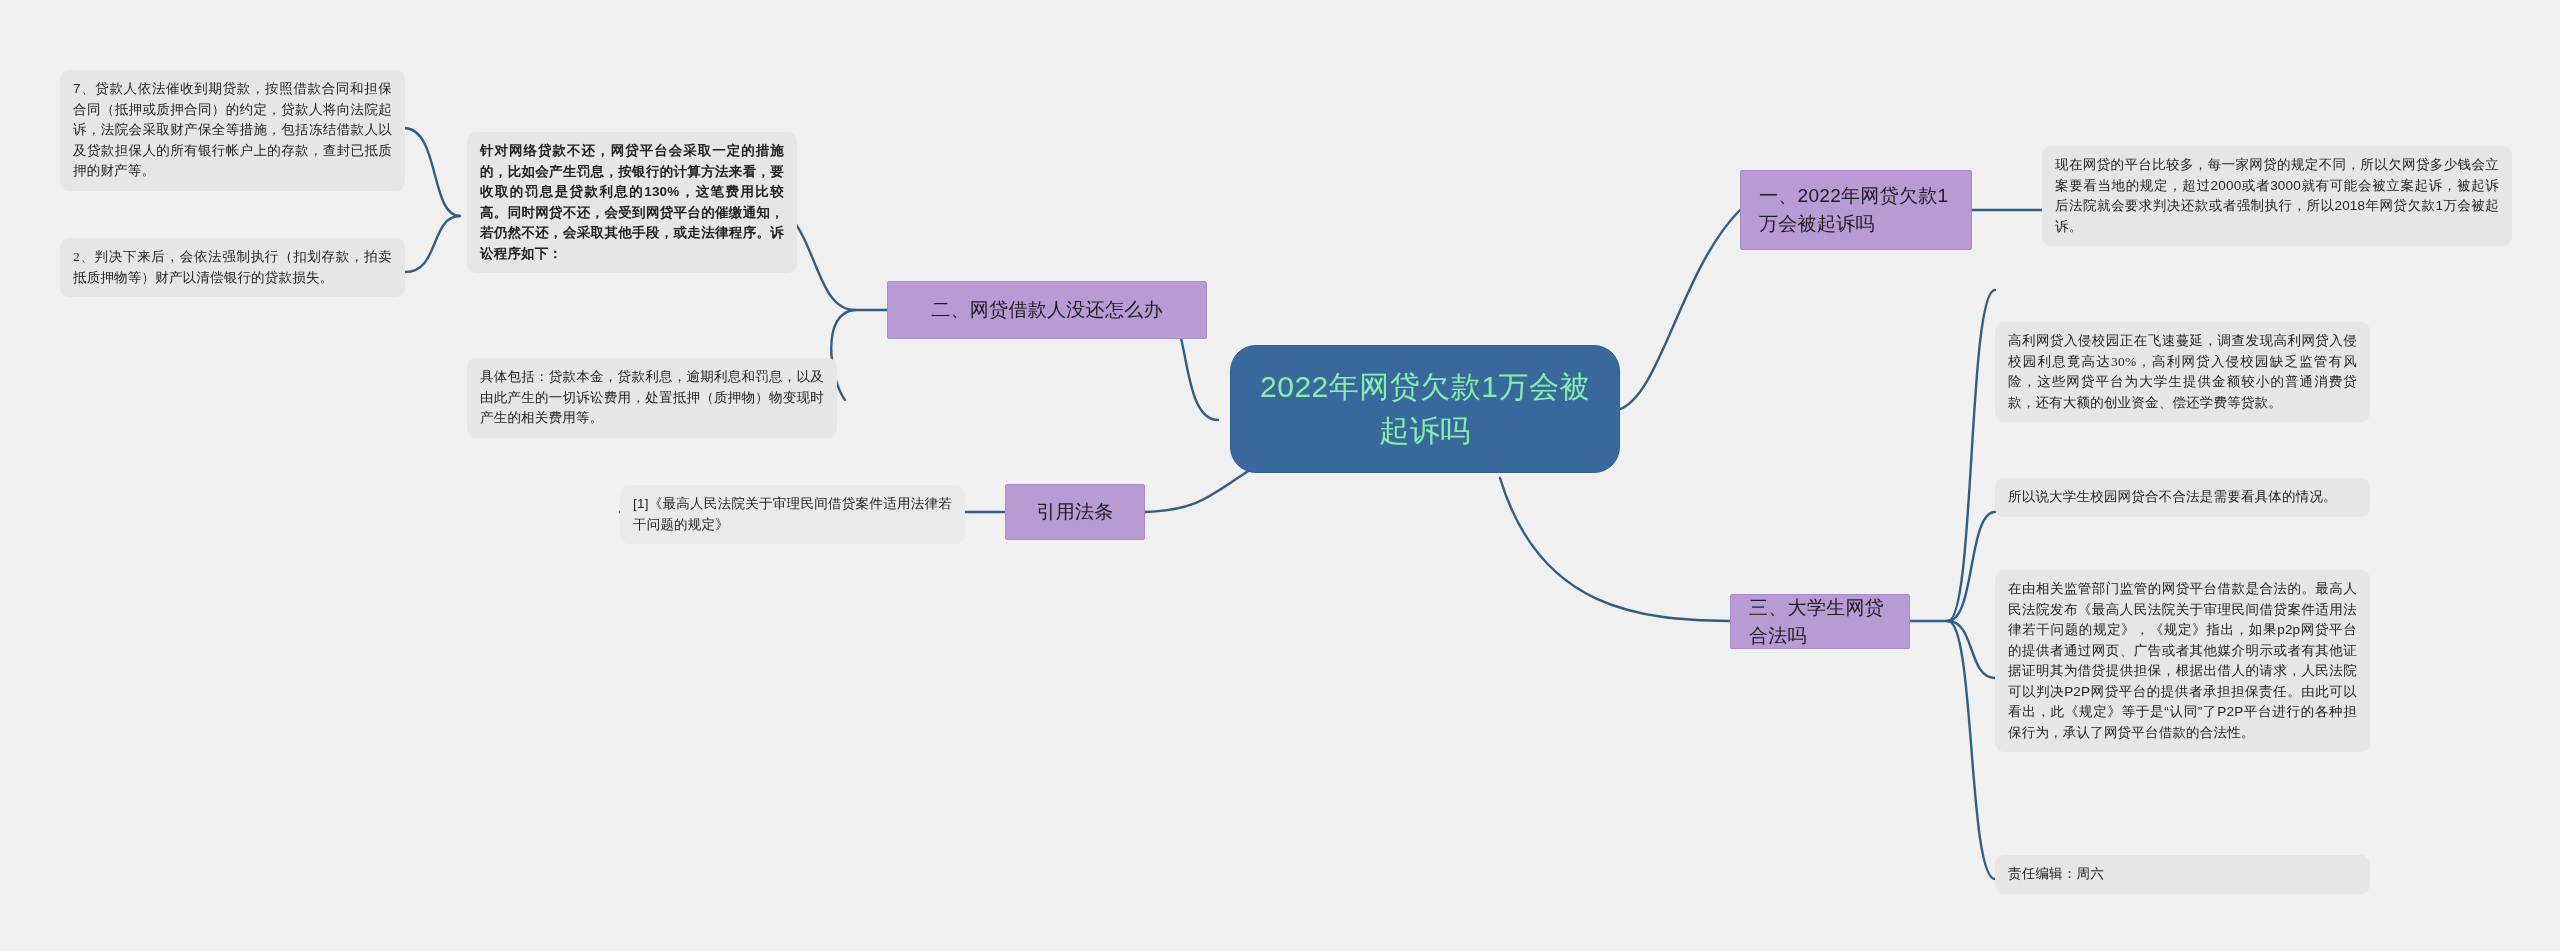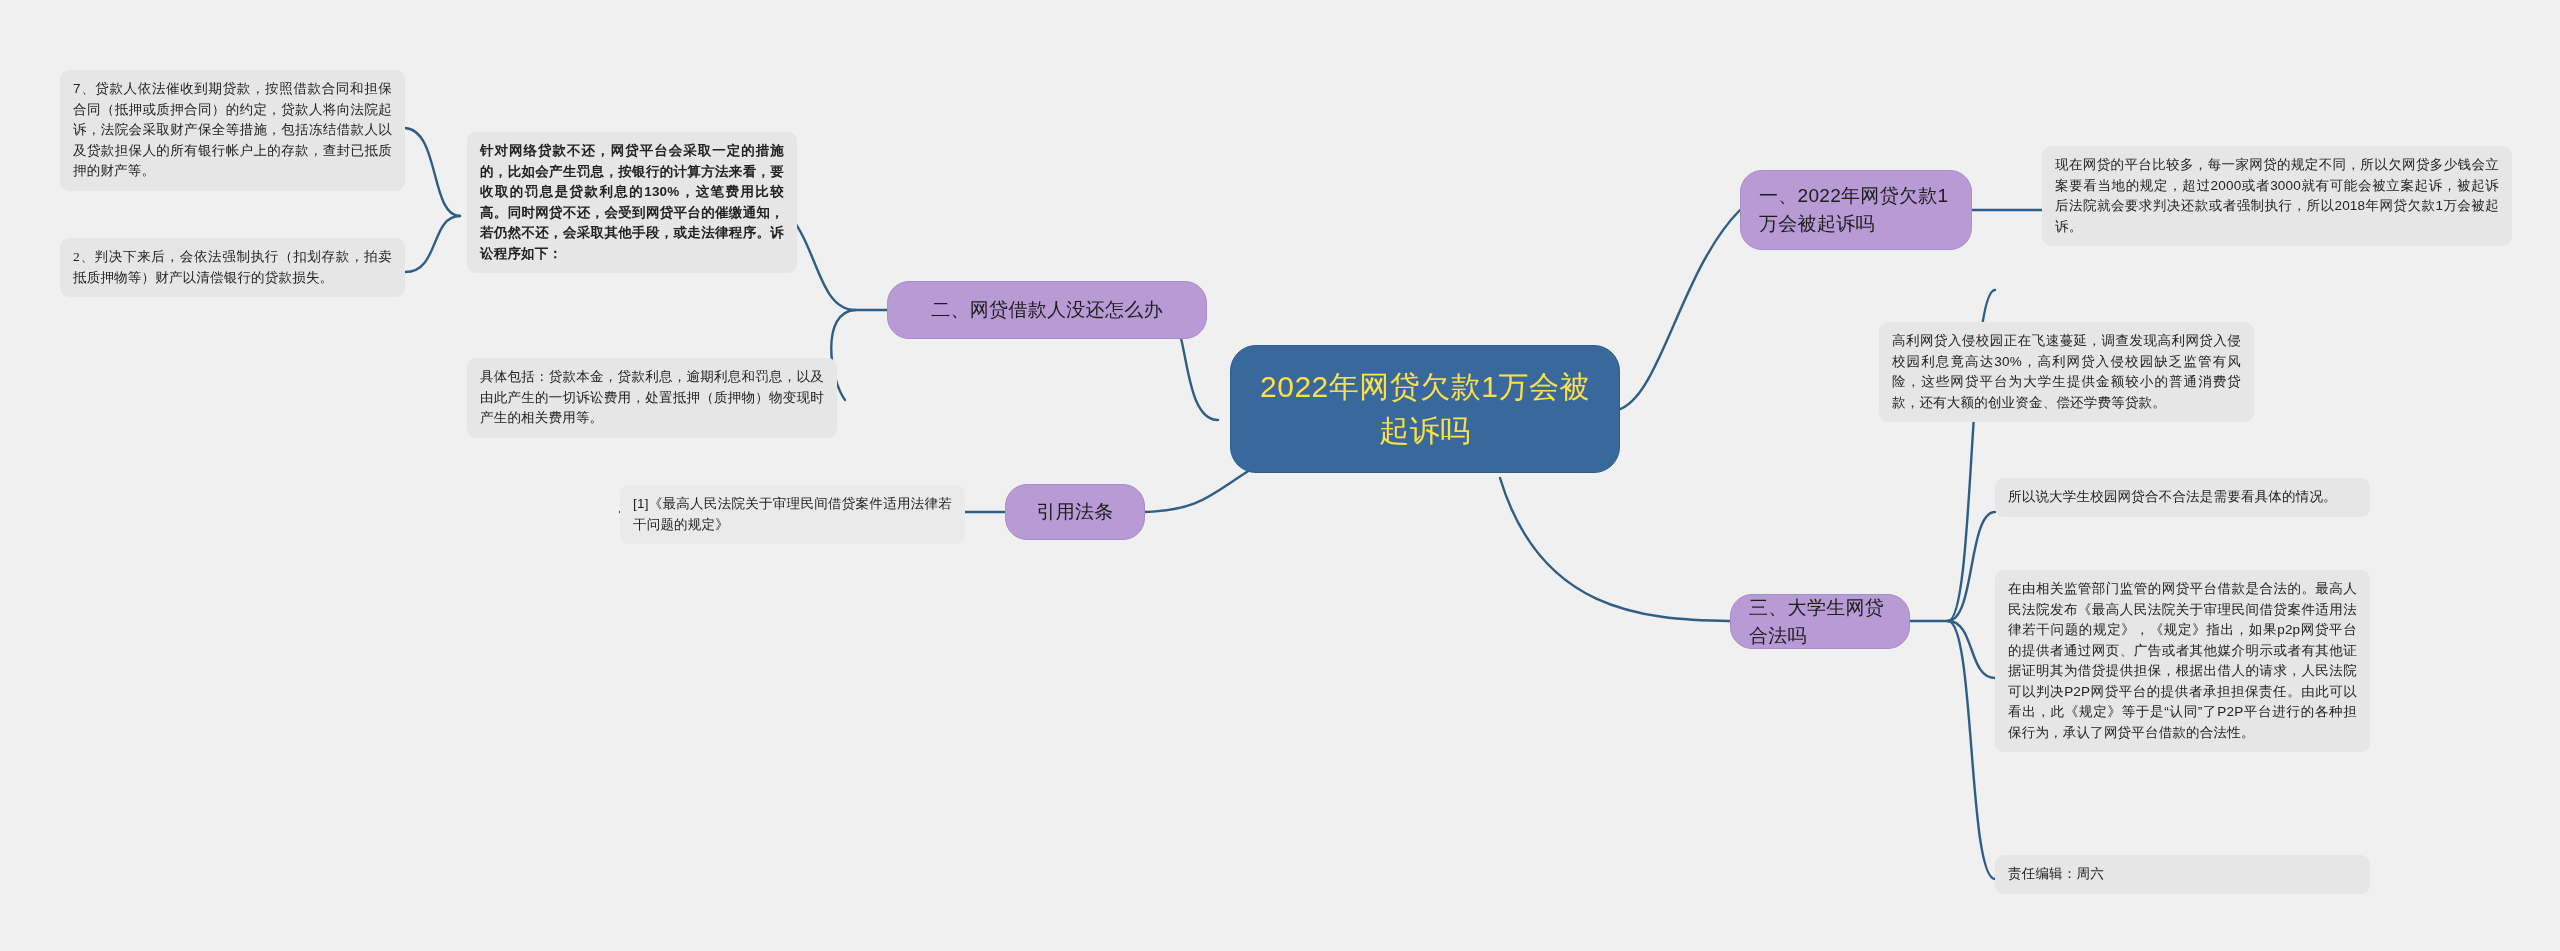--- a/index.html
+++ b/index.html
@@ -31,35 +31,35 @@
   }
   .node {
     position: absolute;
     box-sizing: border-box;
   }
   
   .root-node {
     background: #39699c;
     border: 1px solid #2f5c8a;
     border-radius: 26px;
-    color: #fde047;
+    color: #86efac;
     font-size: 30px;
     line-height: 44px;
     text-align: center;
     display: flex;
     align-items: center;
     justify-content: center;
     padding: 8px 18px;
     letter-spacing: 0.5px;
   }
   
   .branch-node {
     background: #b89ad4;
     border: 1px solid #a98ccb;
-    border-radius: 22px;
+    border-radius: 2px;
     color: #1c1c1c;
     font-size: 19px;
     line-height: 28px;
     display: flex;
     align-items: center;
     padding: 6px 18px;
     letter-spacing: 0.3px;
   }
   .branch-node.center-text {
     justify-content: center;
@@ -151,21 +151,21 @@
   </div>
 
   <div class="node leaf-node plain" style="left:620px; top:485px; width:345px;">
     <span>[1]《最高人民法院关于审理民间借贷案件适用法律若干问题的规定》</span>
   </div>
 
   <div class="node leaf-node" style="left:2042px; top:146px; width:470px;">
     <span>现在网贷的平台比较多，每一家网贷的规定不同，所以欠网贷多少钱会立案要看当地的规定，超过2000或者3000就有可能会被立案起诉，被起诉后法院就会要求判决还款或者强制执行，所以2018年网贷欠款1万会被起诉。</span>
   </div>
 
-  <div class="node leaf-node" style="left:1879px; top:322px; width:375px;">
+  <div class="node leaf-node" style="left:1995px; top:322px; width:375px;font-family:Liberation Serif, serif;">
     <span>高利网贷入侵校园正在飞速蔓延，调查发现高利网贷入侵校园利息竟高达30%，高利网贷入侵校园缺乏监管有风险，这些网贷平台为大学生提供金额较小的普通消费贷款，还有大额的创业资金、偿还学费等贷款。</span>
   </div>
 
   <div class="node leaf-node" style="left:1995px; top:478px; width:375px;">
     <span>所以说大学生校园网贷合不合法是需要看具体的情况。</span>
   </div>
 
   <div class="node leaf-node" style="left:1995px; top:570px; width:375px;">
     <span>在由相关监管部门监管的网贷平台借款是合法的。最高人民法院发布《最高人民法院关于审理民间借贷案件适用法律若干问题的规定》，《规定》指出，如果p2p网贷平台的提供者通过网页、广告或者其他媒介明示或者有其他证据证明其为借贷提供担保，根据出借人的请求，人民法院可以判决P2P网贷平台的提供者承担担保责任。由此可以看出，此《规定》等于是“认同”了P2P平台进行的各种担保行为，承认了网贷平台借款的合法性。</span>
   </div>

